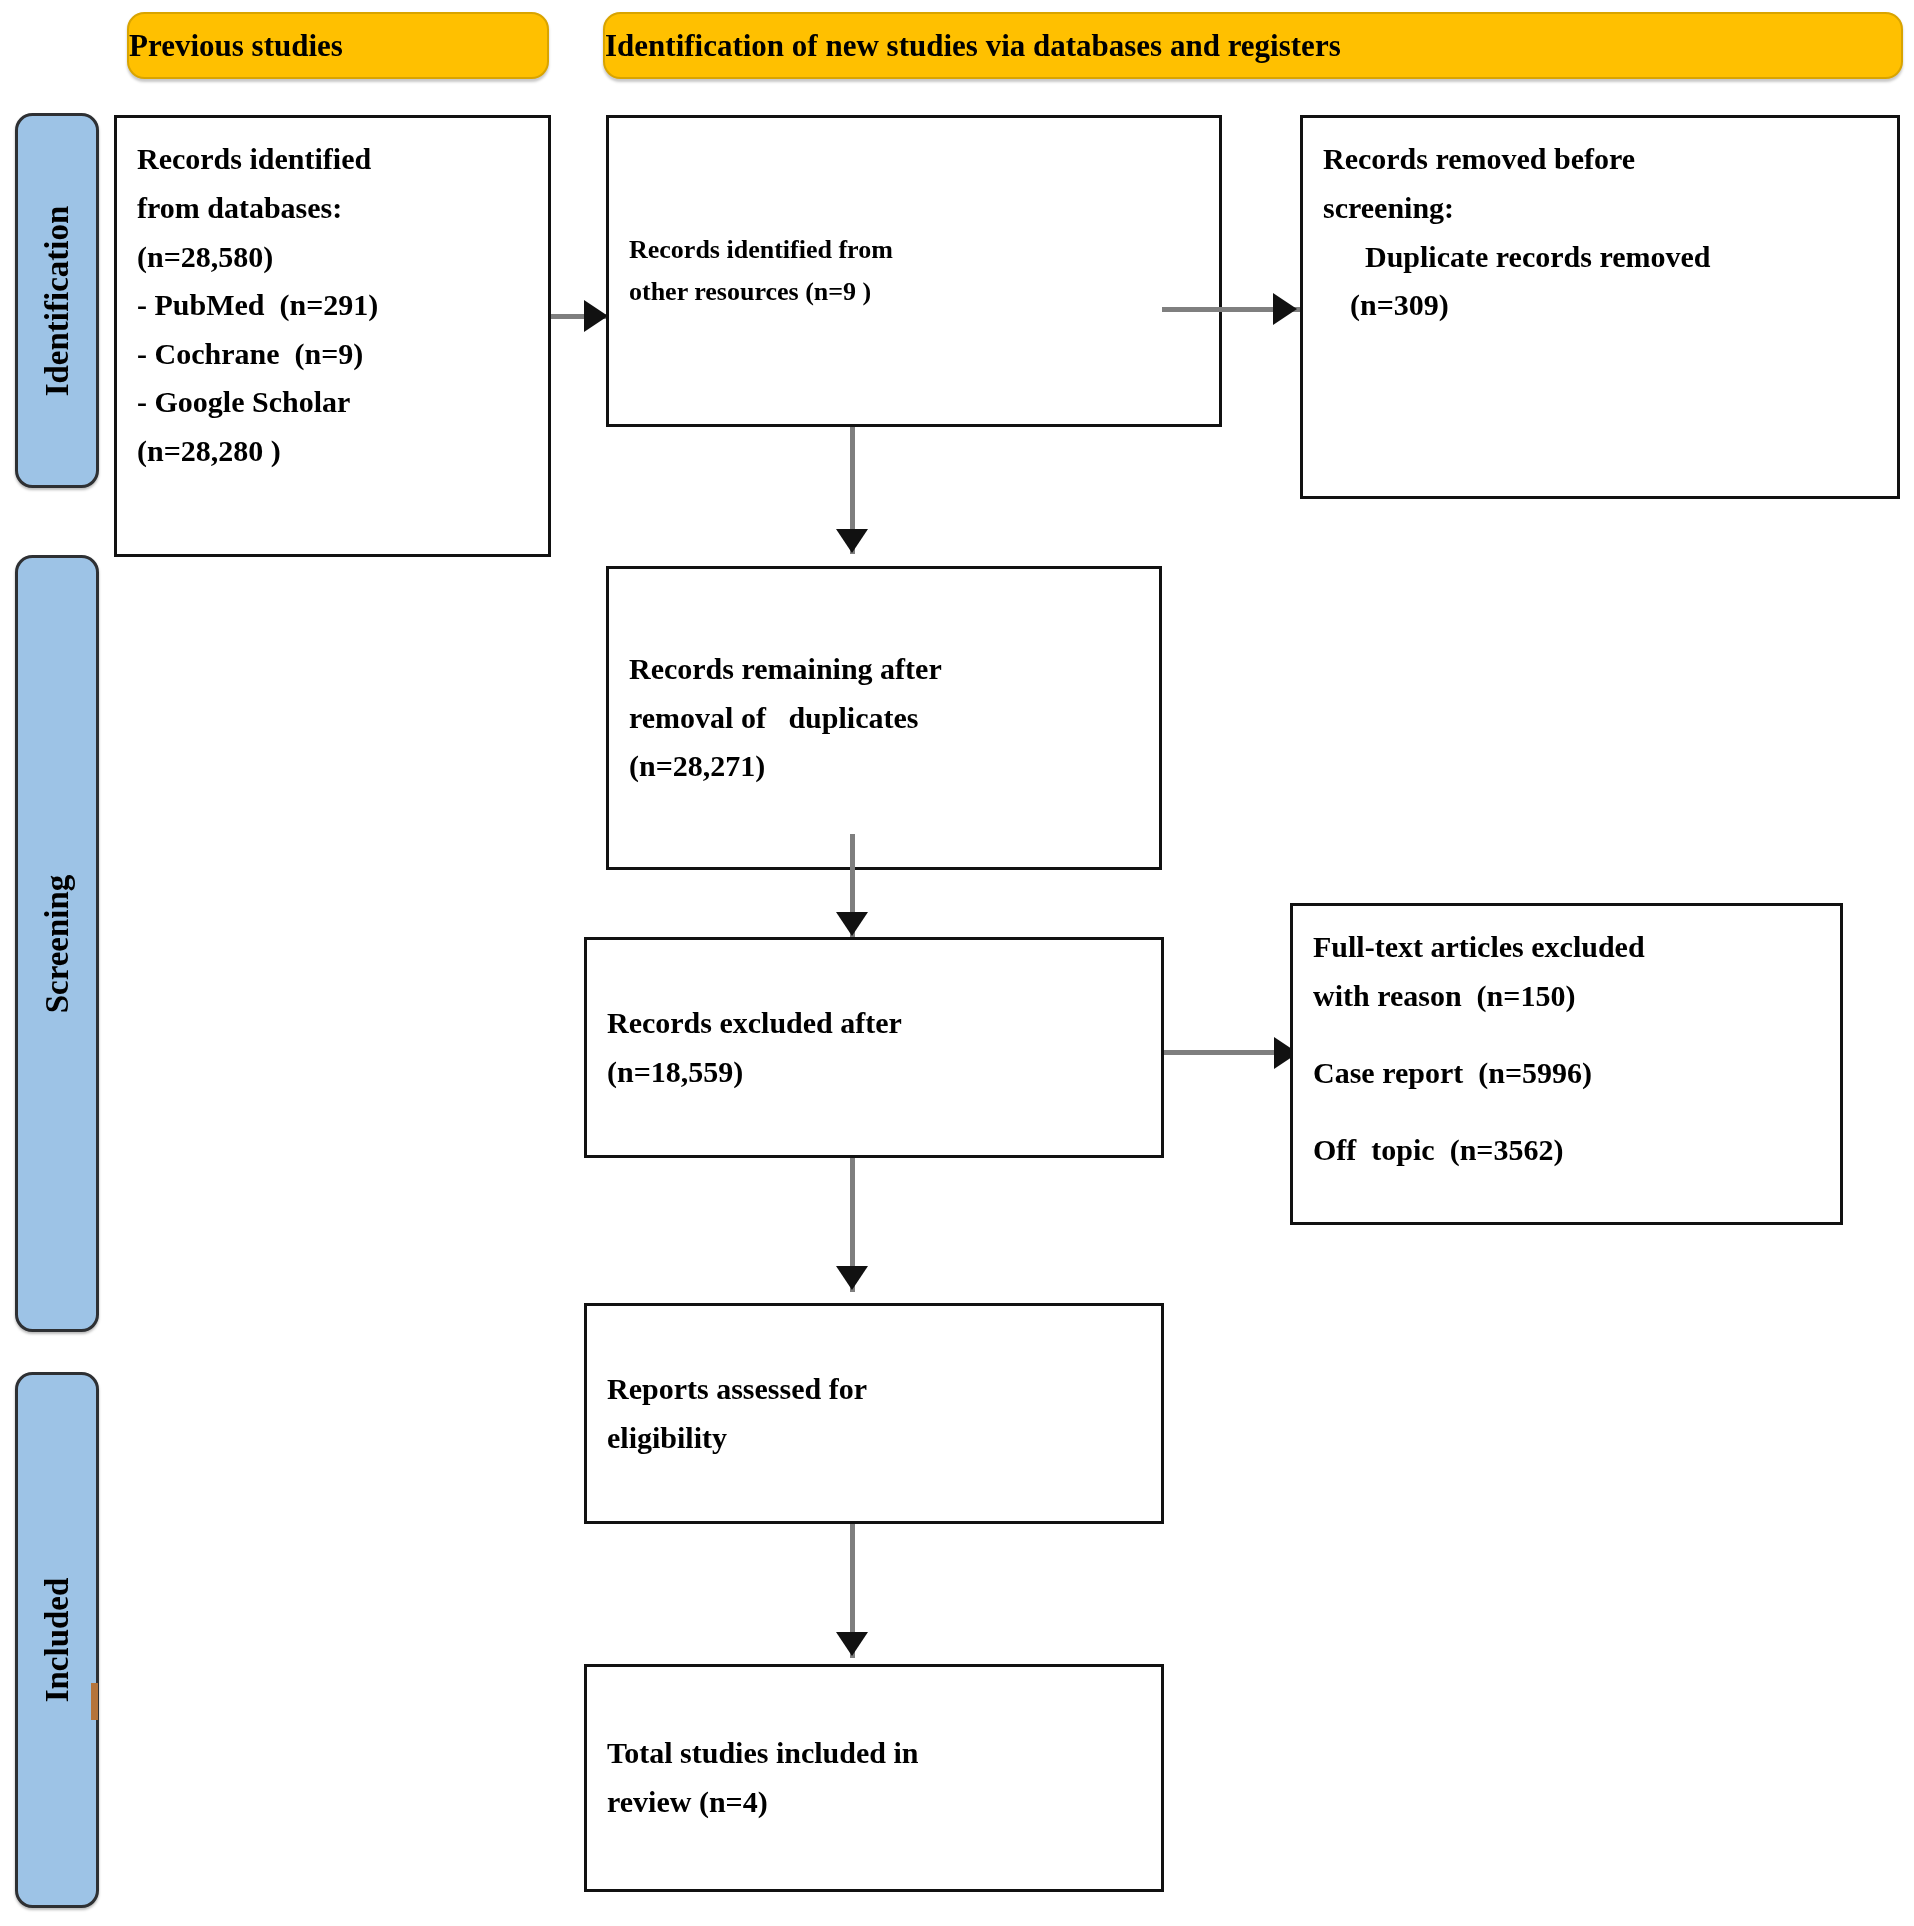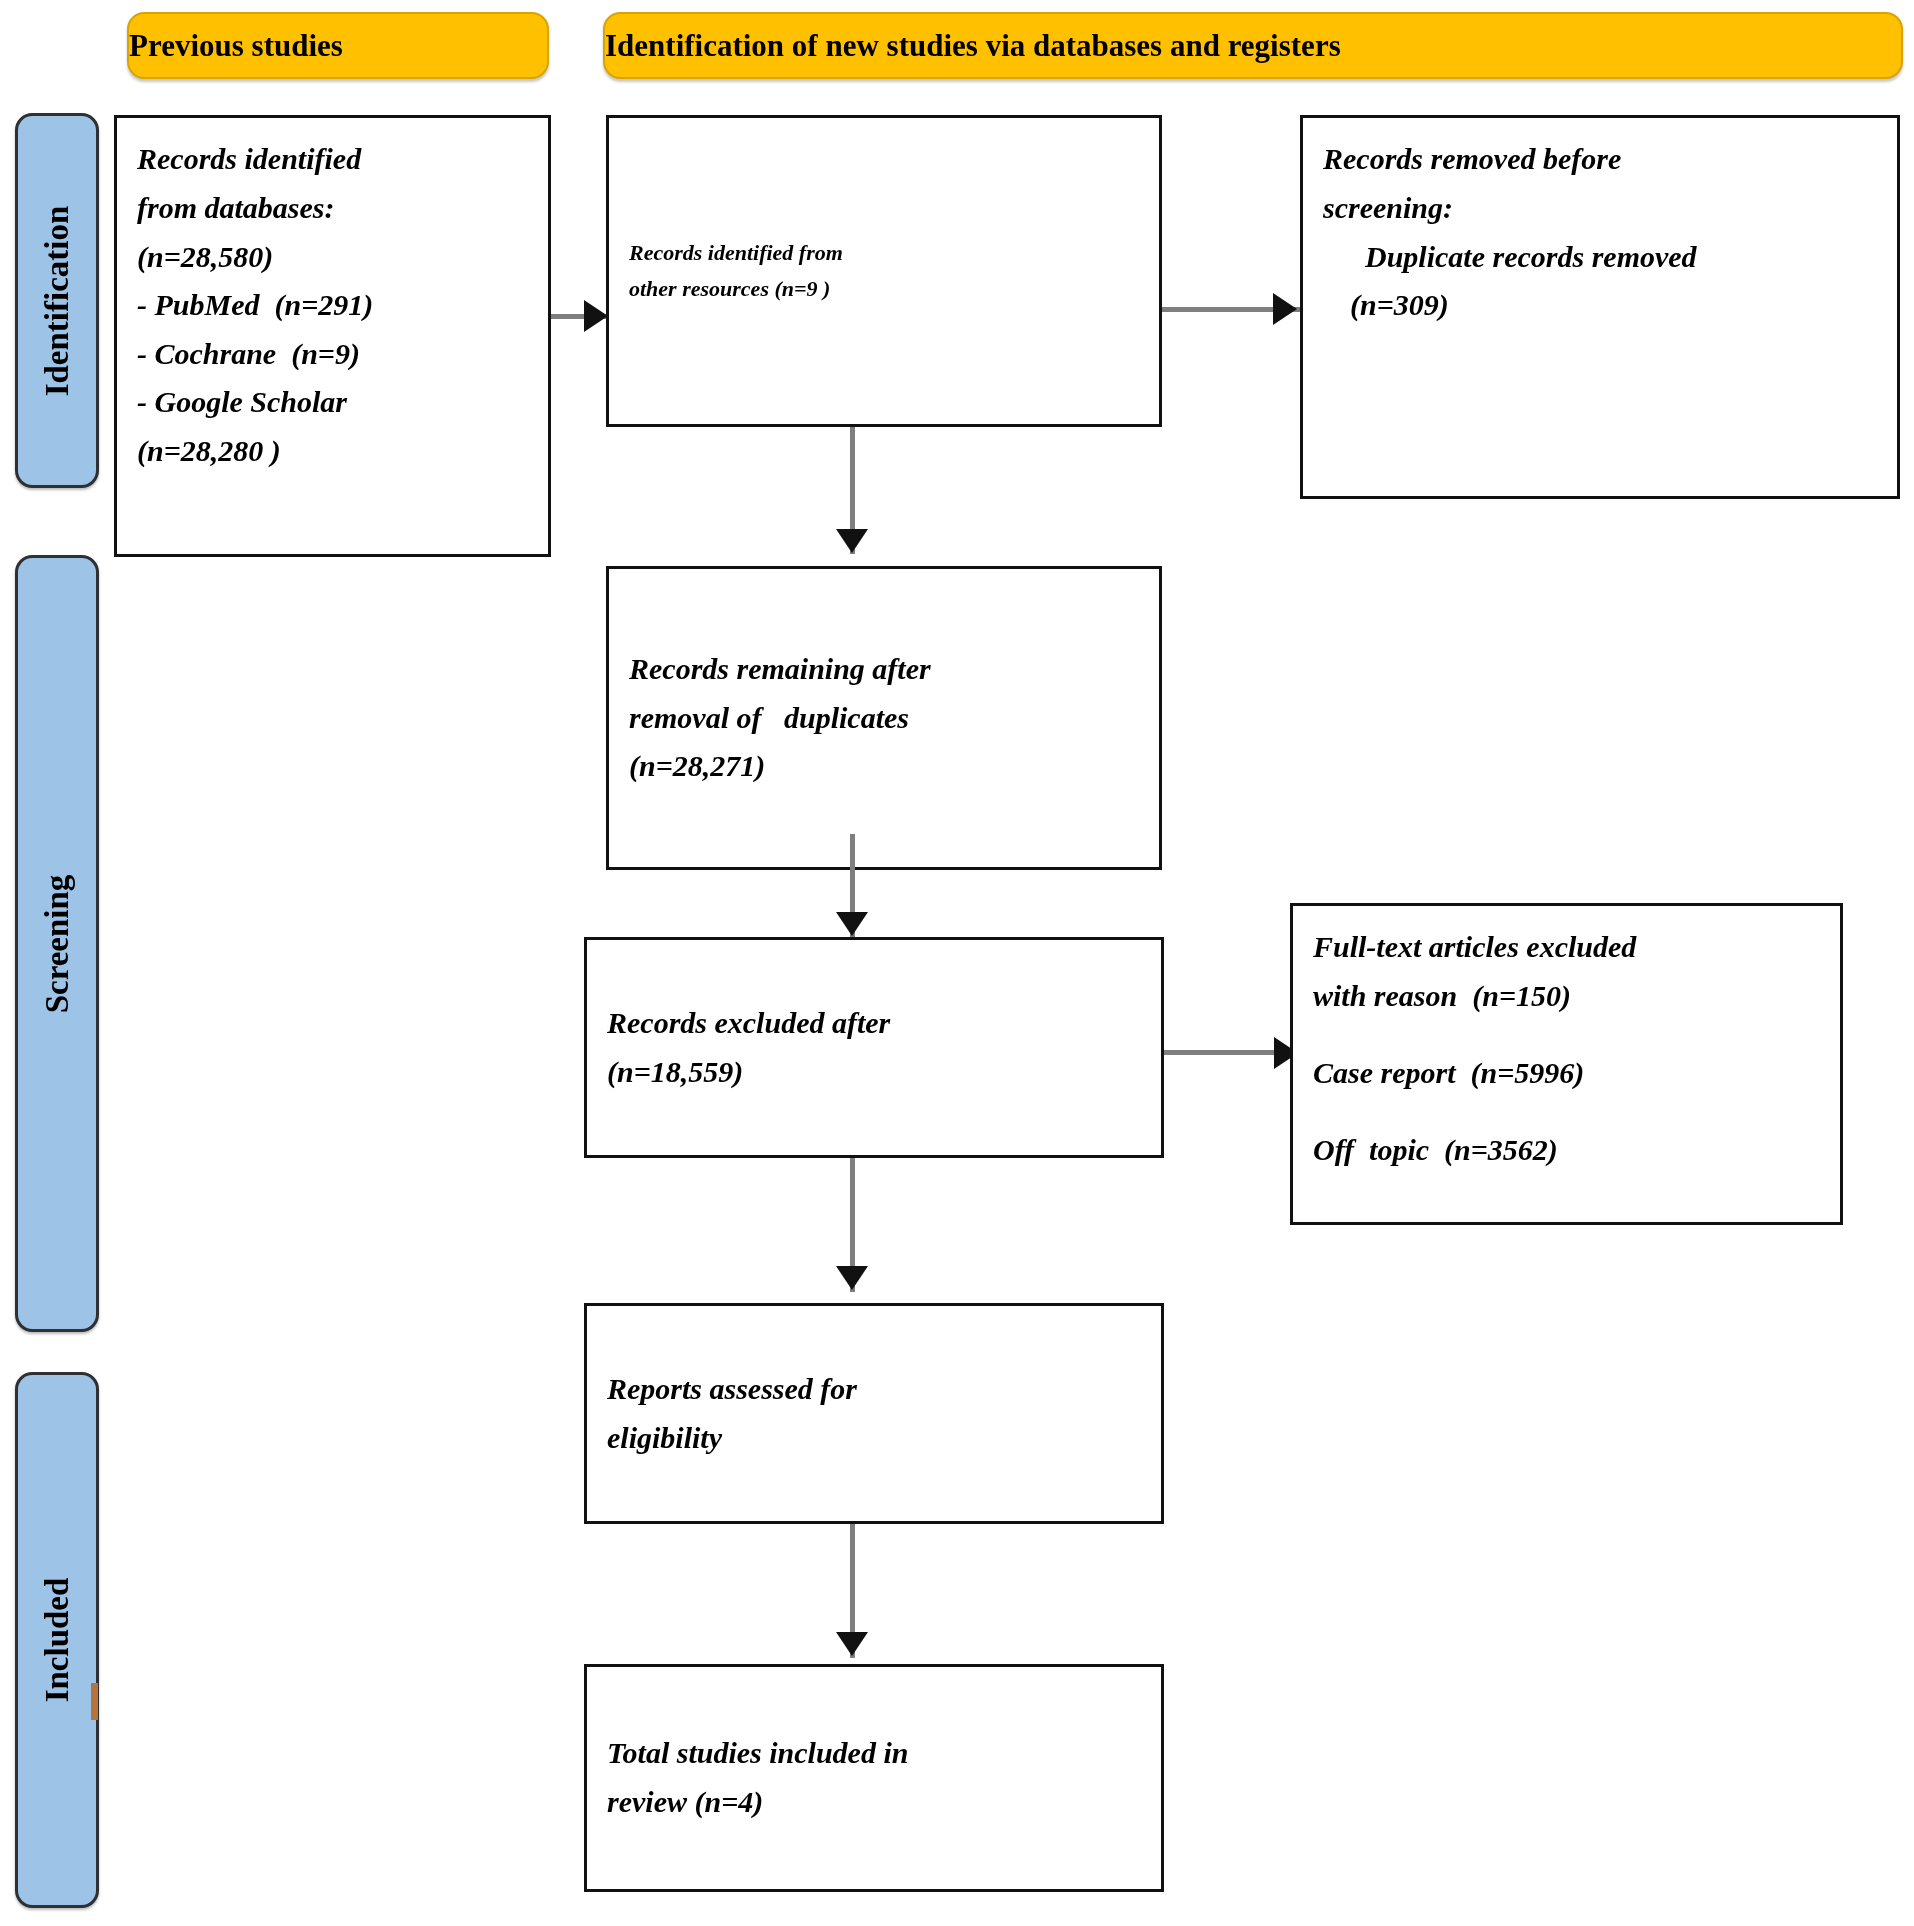--- a/index.html
+++ b/index.html
@@ -62,21 +62,20 @@
   .flow-box {
     position: absolute;
     background: #ffffff;
     border: 3.3px solid #111111;
     box-sizing: border-box;
     color: #000000;
     font-weight: bold;
     font-family: "Liberation Serif", "DejaVu Serif", serif;
     line-height: 1.62;
     padding: 17.4px 20px;
-    font-style: italic;
   }
   .flow-box.vcenter {
     display: flex;
     flex-direction: column;
     justify-content: center;
   }
   .flow-box .line { display: block; white-space: pre-wrap; }
   .flow-box .line.indent-1 { padding-left: 42px; }
   .flow-box .line.indent-2 { padding-left: 27px; }
   .flow-box .line.gap { margin-top: 0.95em; }
@@ -140,21 +139,21 @@
     <span class="line">(n=28,580)</span>
     <span class="line">- PubMed  (n=291)</span>
     <span class="line">- Cochrane  (n=9)</span>
     <span class="line">- Google Scholar</span>
     <span class="line">(n=28,280 )</span>
   </div>
 
   <div class="conn-h" style="left:551px; top:314px; width:67px;"></div>
   <div class="arrowhead right" style="left:584px; top:300px;"></div>
 
-  <div class="flow-box vcenter" style="left:606px; top:115px; width:556px; height:312px; font-size:22px;">
+  <div class="flow-box vcenter" style="left:606px; top:115px; width:616px; height:312px; font-size:26px;">
     <span class="line">Records identified from</span>
     <span class="line">other resources (n=9 )</span>
   </div>
 
   <div class="conn-h" style="left:1162px; top:307px; width:144px;"></div>
   <div class="arrowhead right" style="left:1273px; top:293px;"></div>
 
   <div class="flow-box" style="left:1300px; top:115px; width:600px; height:384px; font-size:30px;">
     <span class="line">Records removed before</span>
     <span class="line">screening:</span>

